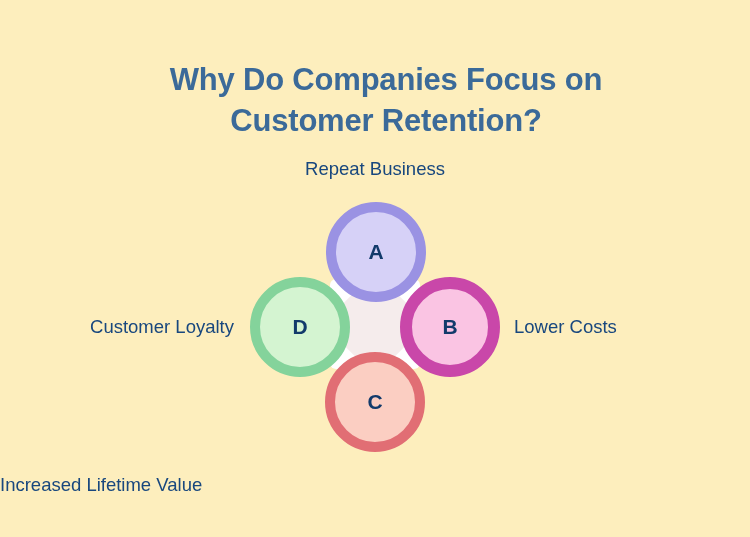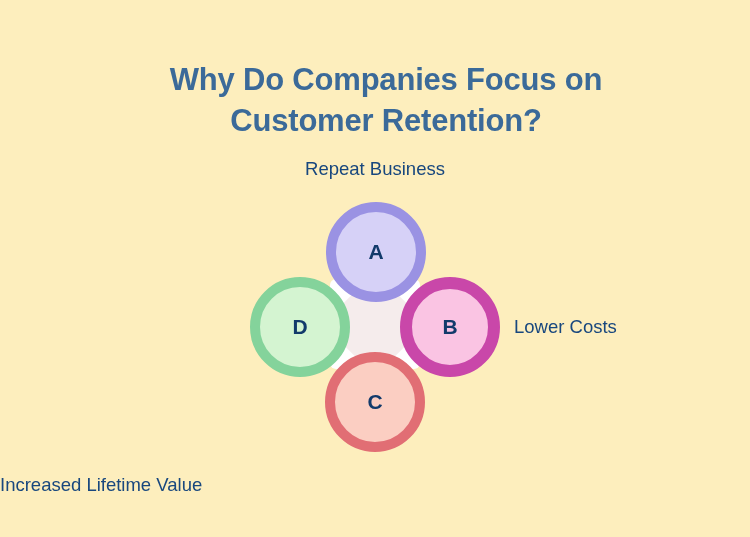--- a/index.html
+++ b/index.html
@@ -173,15 +173,16 @@
       <span>C</span>
     </div>
 
     <div class="node node-d">
       <span>D</span>
     </div>
 
     <div class="label label-top">Repeat Business</div>
     <div class="label label-right">Lower Costs</div>
     <div class="label label-bottom">Increased Lifetime Value</div>
+    <div class="label label-left">Customer Loyalty</div>
 
   </div>
 </div>
 
 </body></html>

